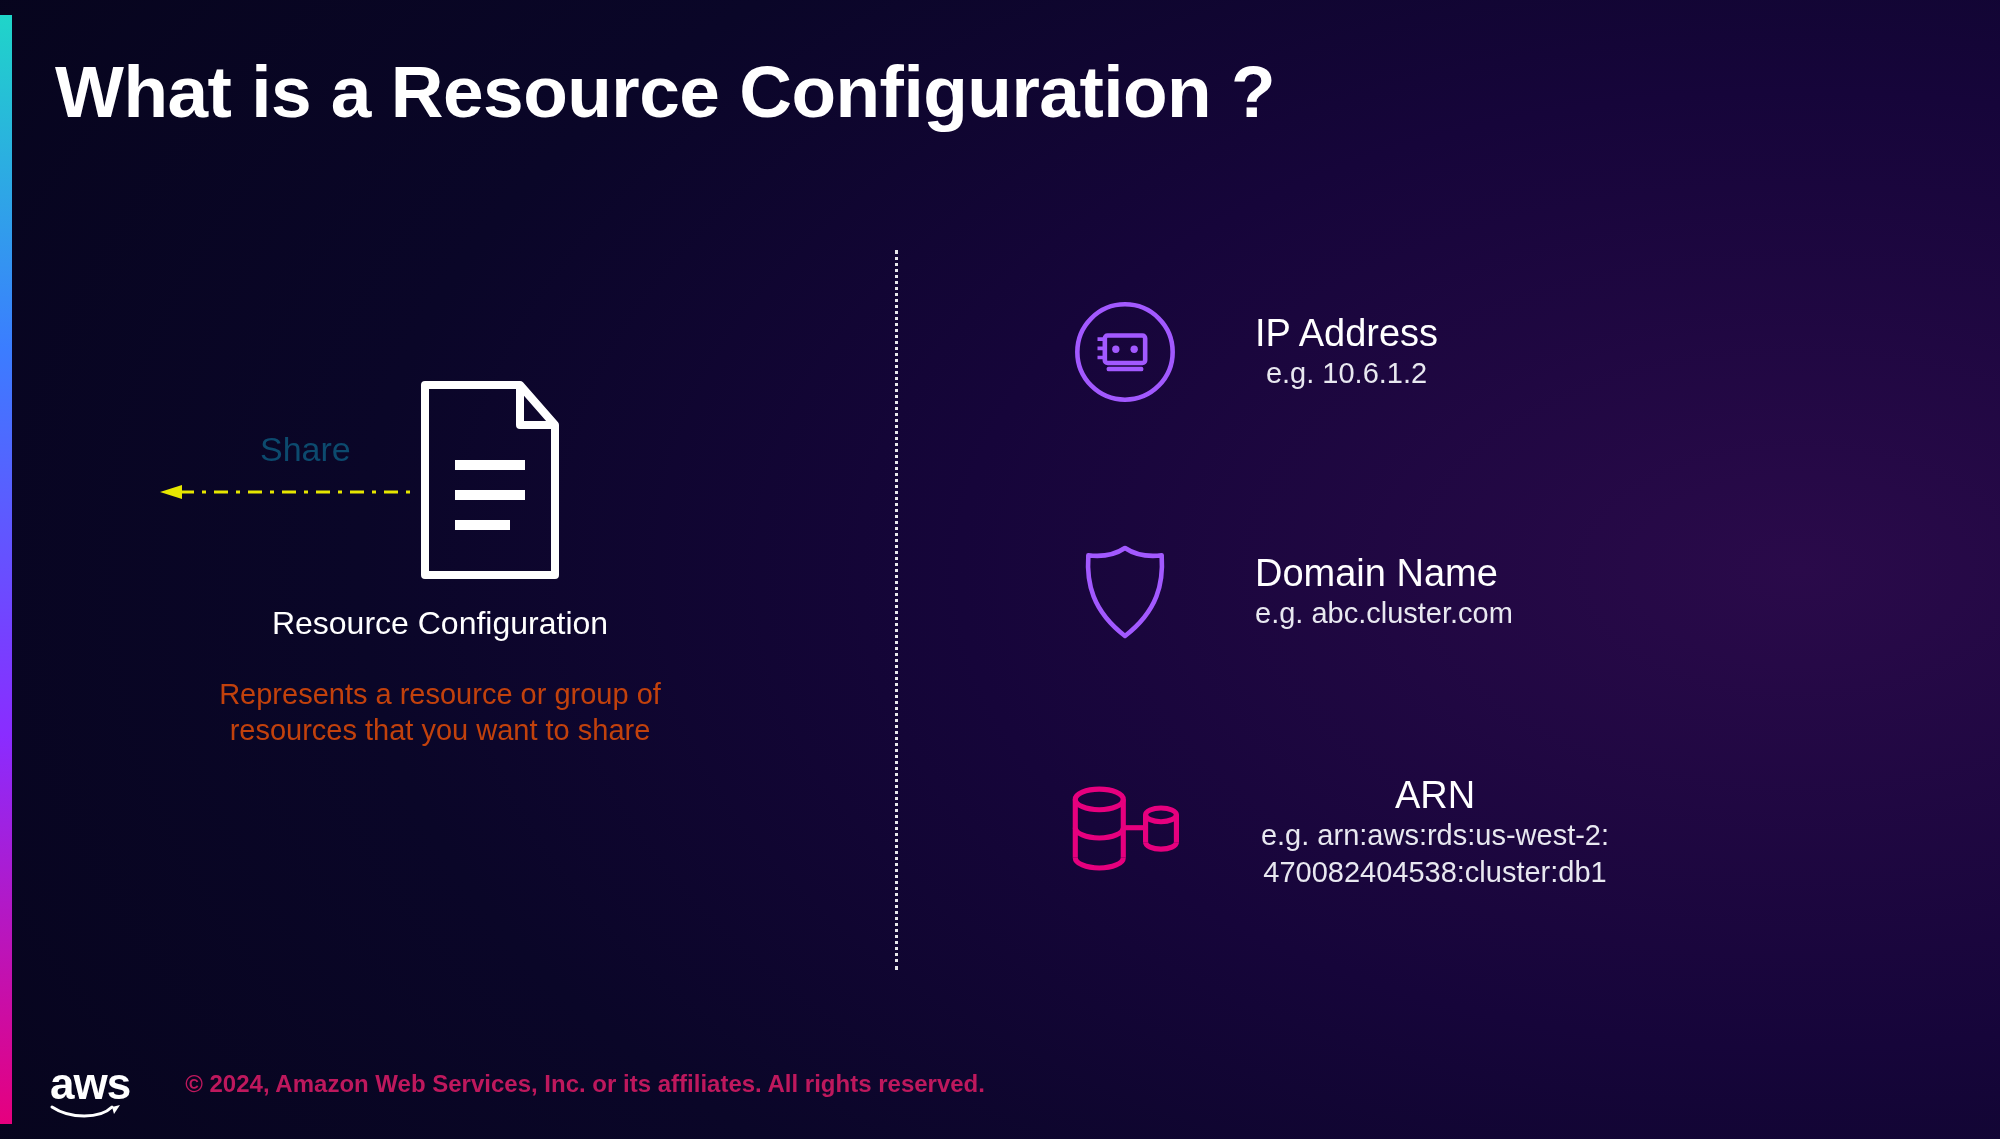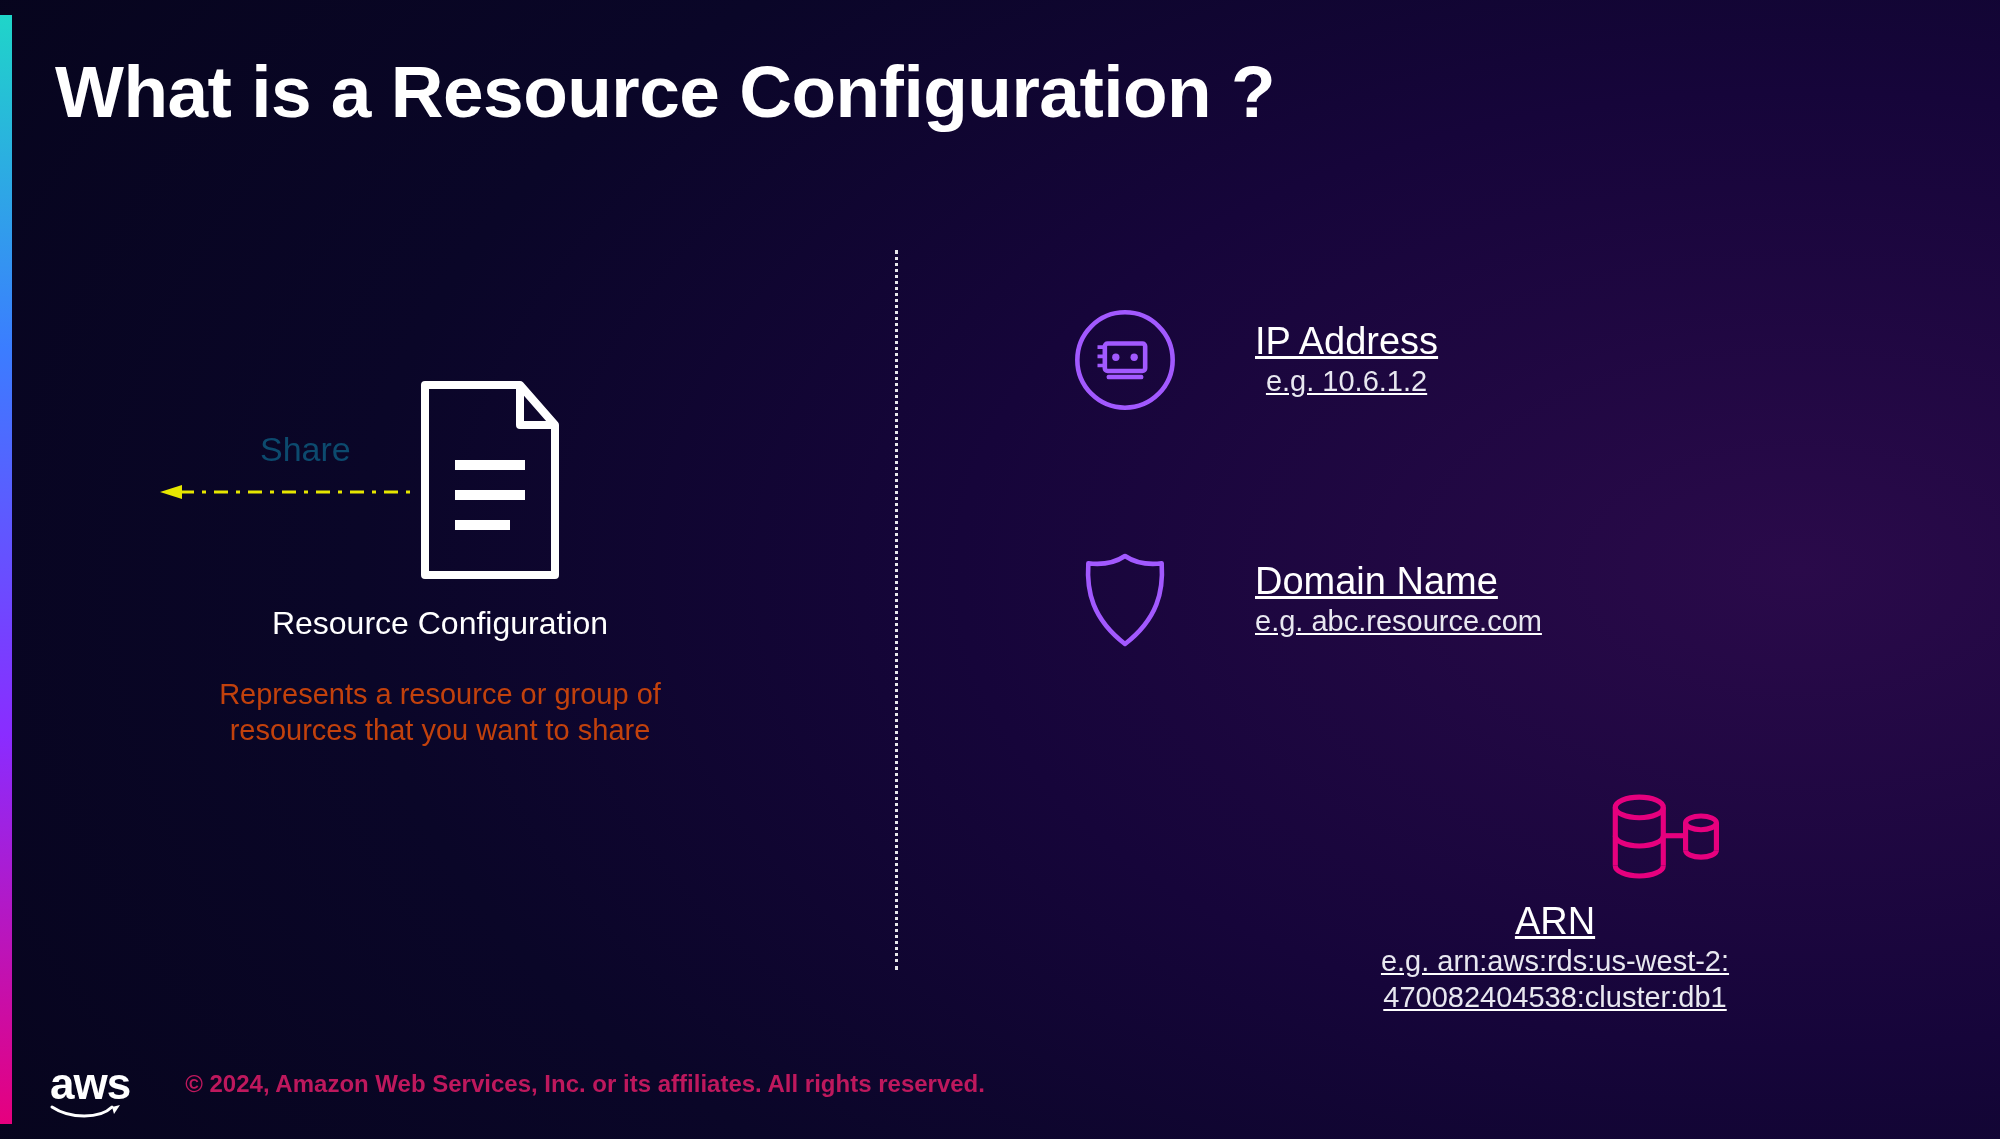--- a/index.html
+++ b/index.html
@@ -68,23 +68,22 @@
     position: absolute;
     left: 40px; right: 40px; top: 296px;
     font-size: 29px;
     line-height: 1.25;
     font-weight: 300;
     color: #c2410c;
   }
   
   .right-panel {
     position: absolute;
-    left: 1065px; top: 300px;
+    left: 1065px; top: 292px;
     width: 700px;
-    text-decoration: underline;
   }
   .item {
     position: relative;
     display: flex;
     align-items: center;
     margin-bottom: 120px;
     min-height: 120px;
   }
   .item .glyph {
     width: 120px; height: 120px;
@@ -98,21 +97,21 @@
     font-weight: 500;
   }
   .item-sub {
     font-size: 29px;
     font-weight: 300;
     color: #e8e8f0;
     max-width: 420px;
     line-height: 1.25;
     text-align: center;
   }
-  .item.center-col { flex-direction: column; align-items: flex-end; }
+  .item.center-col { flex-direction: row; }
   .item.center-col .txt { text-align: center; }
   .item.center-col .item-title { text-align: center; }
   
   .footer {
     position: absolute;
     left: 50px; bottom: 30px;
     display: flex;
     align-items: center;
     gap: 55px;
   }
@@ -184,21 +183,21 @@
     </div>
 
     <div class="item">
       <div class="glyph">
         <svg viewBox="0 0 120 120" width="110" height="110">
           <path d="M60 12 C72 20 84 22 100 20 C102 50 96 80 60 108 C24 80 18 50 20 20 C36 22 48 20 60 12 Z" fill="none" stroke="#a259ff" stroke-width="5" stroke-linejoin="round"></path>
         </svg>
       </div>
       <div class="txt">
         <div class="item-title">Domain Name</div>
-        <div class="item-sub">e.g. abc.resource.com</div>
+        <div class="item-sub">e.g. abc.cluster.com</div>
       </div>
     </div>
 
     <div class="item center-col" style="margin-bottom:0">
       <div class="glyph" style="margin-right:40px">
         <svg viewBox="0 0 140 120" width="130" height="110">
 
           <ellipse cx="40" cy="22" rx="28" ry="12" fill="none" stroke="#e6007e" stroke-width="6"></ellipse>
           <path d="M12 22 V90" stroke="#e6007e" stroke-width="6" fill="none"></path>
           <path d="M68 22 V90" stroke="#e6007e" stroke-width="6" fill="none"></path>

